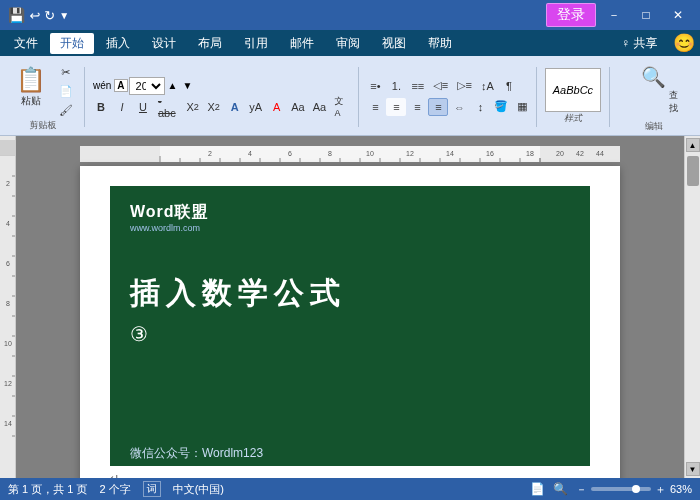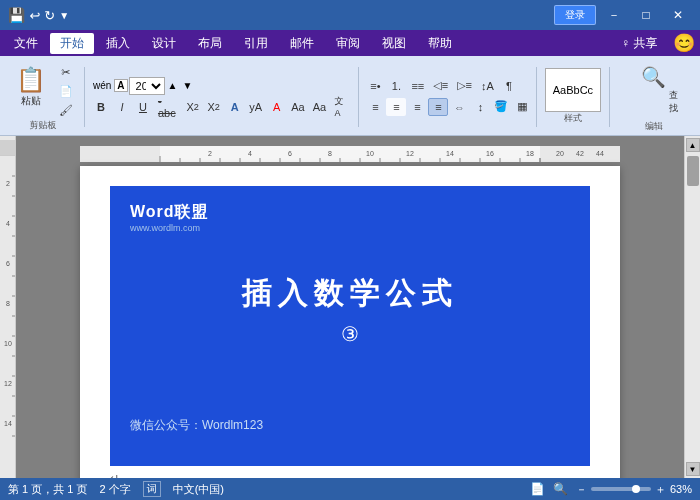--- a/index.html
+++ b/index.html
@@ -27,42 +27,42 @@
       font-size: 12px;
       white-space: nowrap;
     }
     #title-bar .window-controls-right {
       margin-left: auto;
       display: flex;
       align-items: center;
       gap: 4px;
     }
     .login-btn {
-      background: #3b82f6;
+      background: #d946ef;
       border: 1px solid rgba(255,255,255,0.4);
       color: white;
       padding: 2px 10px;
       border-radius: 2px;
-      font-size: 10px;
+      font-size: 14px;
       cursor: pointer;
     }
     .win-ctrl {
       width: 28px; height: 20px;
       background: transparent;
       border: none;
       color: white;
       font-size: 12px;
       cursor: pointer;
       display: flex; align-items: center; justify-content: center;
     }
 
     
     #menu-bar {
       height: 26px;
-      background: #4c1d95;
+      background: #0c4a6e;
       display: flex;
       align-items: center;
       padding: 0 4px;
       gap: 2px;
     }
     .menu-item {
       padding: 2px 10px;
       color: white;
       font-size: 12px;
       cursor: pointer;
@@ -143,21 +143,21 @@
     }
     #doc-page {
       width: 540px;
       min-height: 340px;
       background: white;
       box-shadow: 0 2px 8px rgba(0,0,0,0.3);
       position: relative;
       padding: 30px 40px;
     }
     .blue-banner {
-      background: #1d4ed8;
+      background: #14532d;
       width: 100%;
       height: 280px;
       position: relative;
       display: flex;
       flex-direction: column;
       padding: 16px 20px;
     }
     .banner-title-row {
       display: flex;
       align-items: center;
@@ -344,21 +344,21 @@
           <span class="ribbon-small-btn" style="background:#b8ccec; border-color:#7a9fd4;">≡</span>
           <span class="ribbon-small-btn">⇔</span>
           <span class="ribbon-small-btn">↕</span>
           <span class="ribbon-small-btn">🪣</span>
           <span class="ribbon-small-btn">▦</span>
         </div>
       </div>
 
       <div class="ribbon-separator"></div>
 
-      <div style="display:flex; flex-direction:column; align-items:center; min-width:60px;">
+      <div style="display:flex; flex-direction:column; align-items:center; min-width:60px;font-style:italic;">
         <div style="border:1px solid #aaa; background:white; width:56px; height:44px; display:flex; align-items:center; justify-content:center; font-size:11px; cursor:pointer;">
           <span>AaBbCc</span>
         </div>
         <span class="clipboard-label">样式</span>
       </div>
 
       <div class="ribbon-separator"></div>
 
       <div style="display:flex; flex-direction:column; align-items:center; min-width:40px;">
         <div class="ribbon-big-btn" style="min-width:36px;">
@@ -451,26 +451,26 @@
 
         <div class="blue-banner">
 
           <div class="banner-title-row">
             <div>
               <div style="color:white; font-size:16px; font-weight:bold; letter-spacing:1px;">Word联盟</div>
               <div style="color:#a0c0e8; font-size:9px;">www.wordlm.com</div>
             </div>
           </div>
 
-          <div style="text-align:center; margin-top:40px;">
+          <div style="text-align:left; margin-top:40px;">
             <div style="color:white; font-size:30px; font-weight:bold; letter-spacing:6px;">插入数学公式</div>
             <div style="color:white; font-size:20px; margin-top:8px;">③</div>
           </div>
 
-          <div style="position:absolute; bottom:32px; left:20px; color:#c8dcf4; font-size:12px;">微信公众号：Wordlm123</div>
+          <div style="position:absolute; bottom:4px; left:20px; color:#c8dcf4; font-size:12px;">微信公众号：Wordlm123</div>
         </div>
 
         <div style="color:#555; font-size:11px; margin-top:6px;">↵</div>
 
       </div>
     </div>
 
     <div id="right-scrollbar" style="width:16px; background:#e8e8e8; border-left:1px solid #ccc; display:flex; flex-direction:column; align-items:center;">
       <div class="scroll-arrow">▲</div>
       <div class="scroll-thumb"></div>

